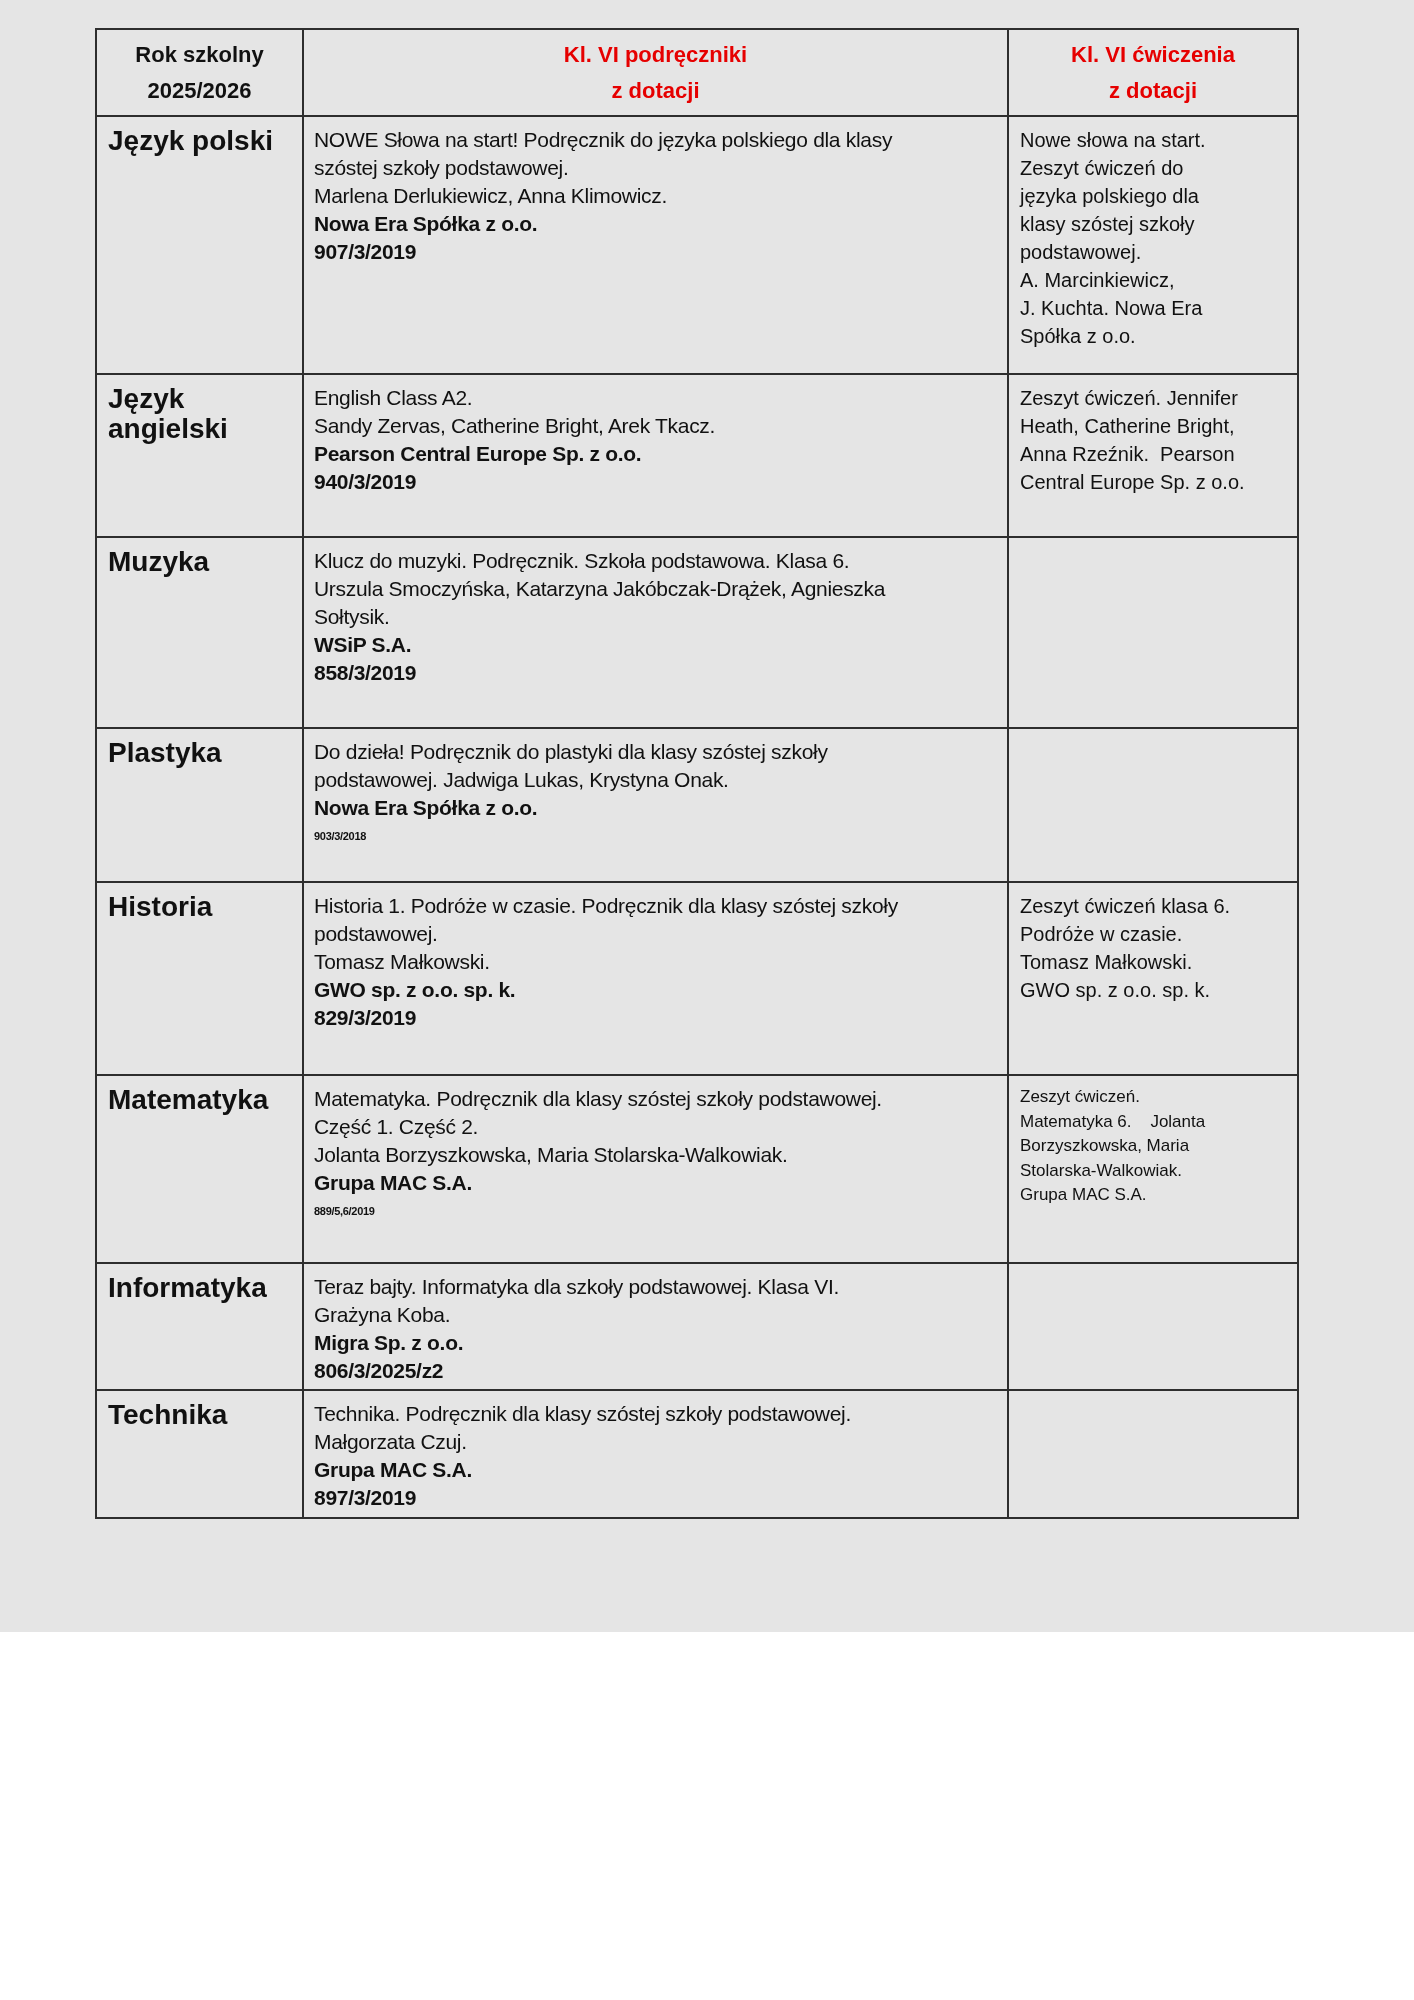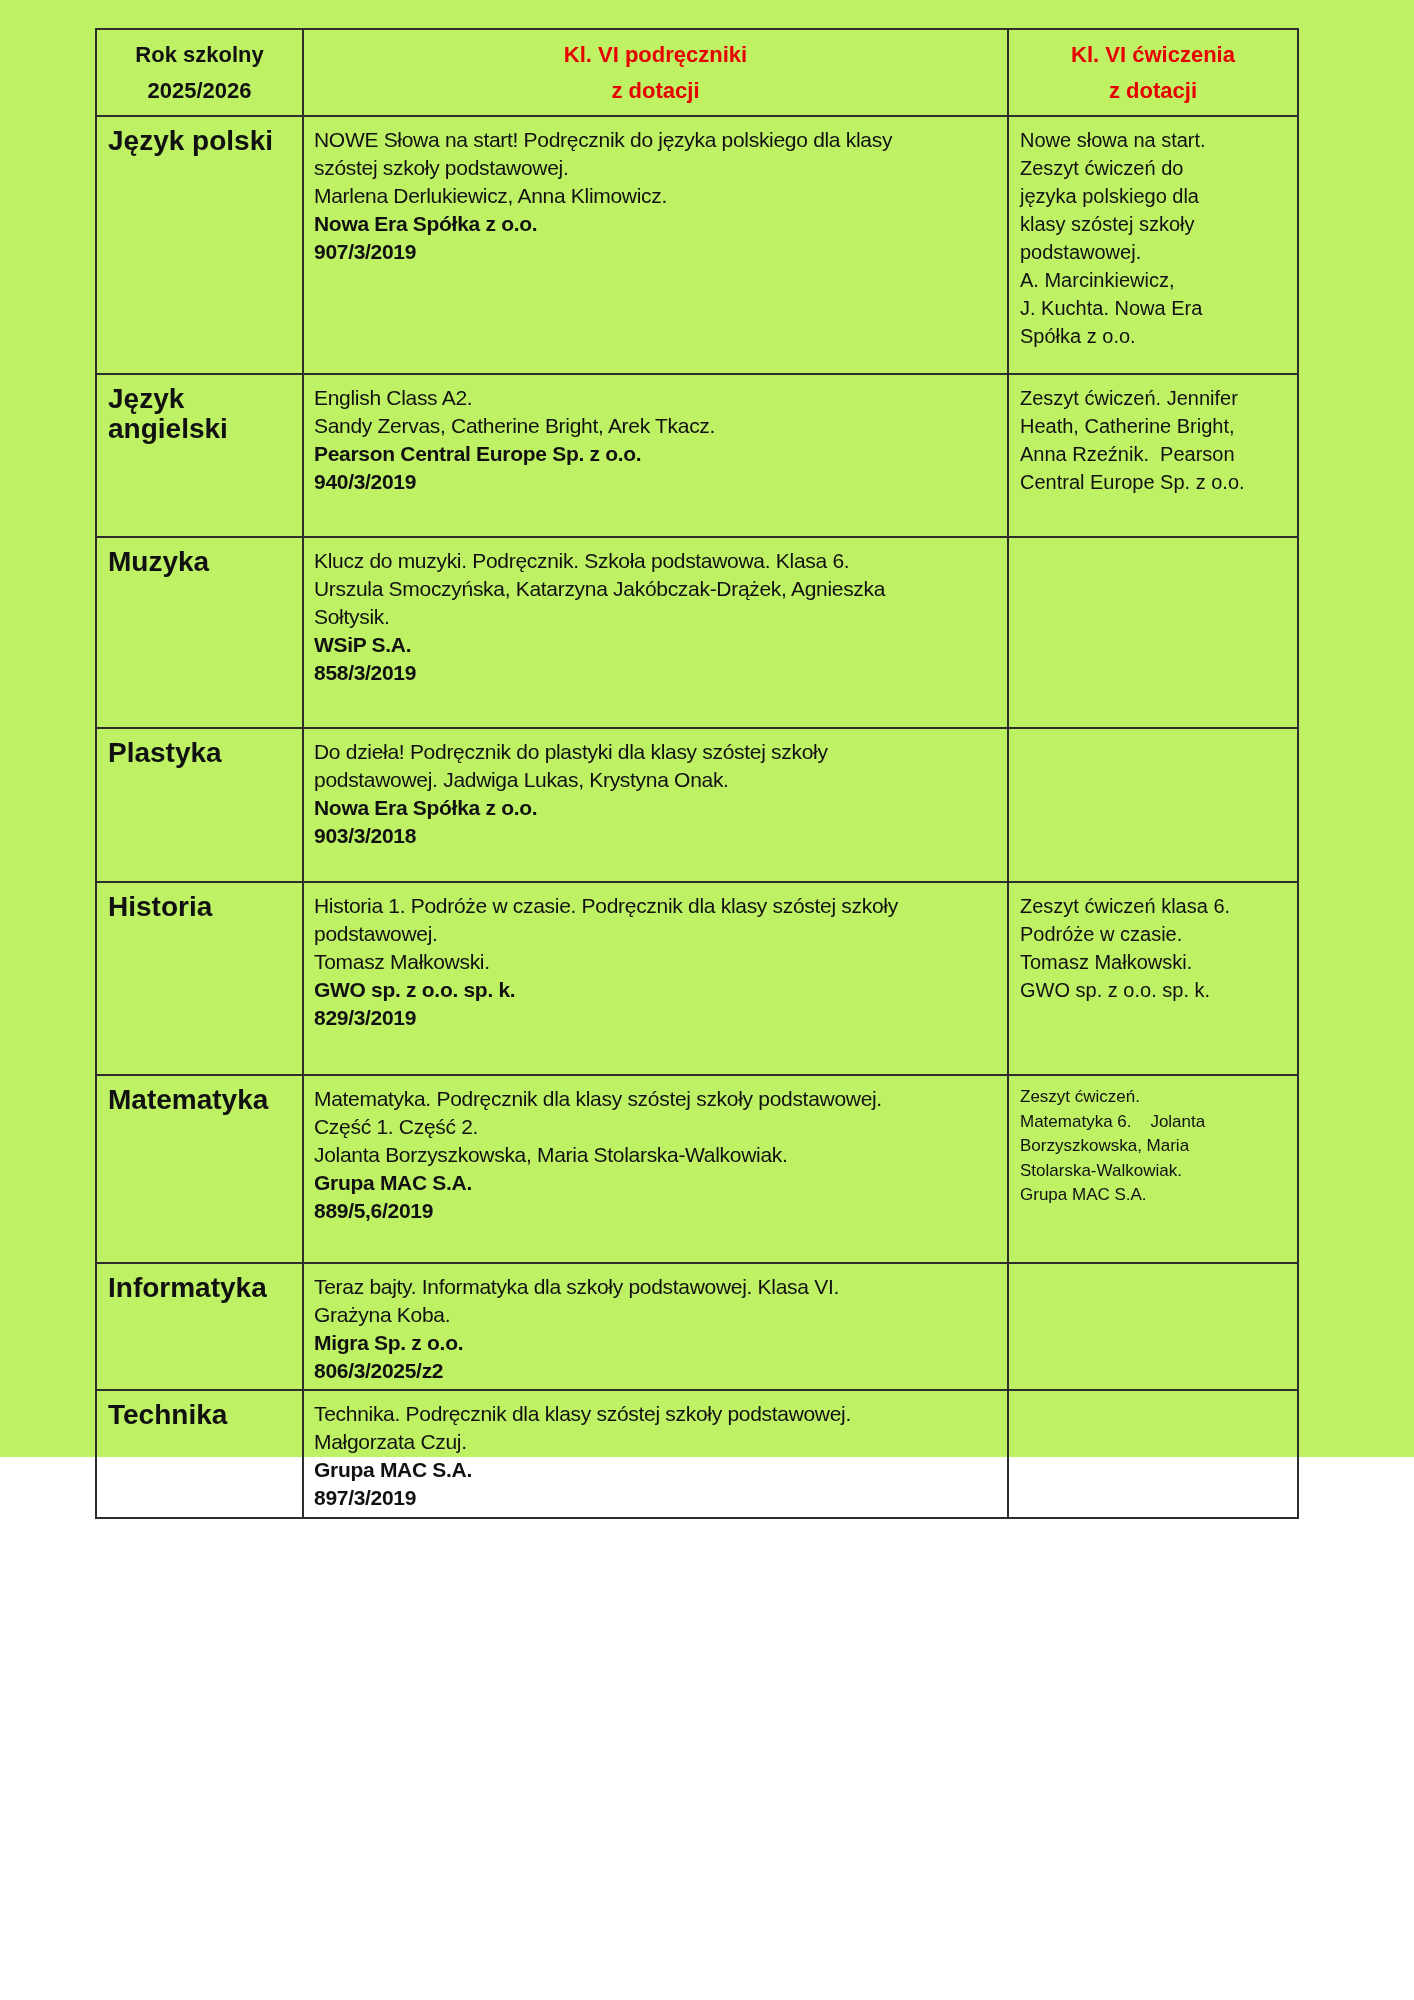--- a/index.html
+++ b/index.html
@@ -1,21 +1,21 @@
 <!DOCTYPE html>
 <html lang="pl"><head>
 <meta charset="utf-8">
 <style>
   html,body{margin:0;padding:0;background:#ffffff;}
   body{
     width:1414px;height:2000px;position:relative;overflow:hidden;
     font-family:"Liberation Sans","DejaVu Sans",sans-serif;
     color:#111111;
   }
-  .page{position:absolute;left:0;top:0;width:1414px;height:1457px;background:#bef264;}
+  .page{position:absolute;left:0;top:0;width:1414px;height:1632px;background:#e5e5e5;}
   table.doc-table{
     position:absolute;left:95px;top:28px;width:1202px;
     border-collapse:collapse;table-layout:fixed;
   }
   .doc-table col.c1{width:207px;}
   .doc-table col.c2{width:705px;}
   .doc-table col.c3{width:290px;}
   .doc-table th,.doc-table td{
     border:2px solid #2e2e2e;
     vertical-align:top;
@@ -25,21 +25,21 @@
   thead tr{height:87px;}
   th{padding:7px 6px 0 6px;text-align:center;font-weight:bold;}
   .hline{font-size:22px;line-height:36px;text-align:center;}
   .subject-cell{padding:9px 6px 0 11px;}
   .subject-label{font-size:28px;font-weight:bold;line-height:30px;white-space:pre-line;}
   .textbook-cell{padding:9px 14px 0 10px;letter-spacing:-0.3px;}
   .workbook-cell{padding:9px 8px 0 11px;}
   .line{font-size:21px;line-height:28px;white-space:pre-wrap;}
   .workbook-cell .line{font-size:20px;}
   .line.bold{font-weight:bold;}
-  .line.small{font-size:21px;}
+  .line.small{font-size:11px;}
   .workbook-cell.small-text .line{font-size:17px;line-height:24.5px;}
 </style>
 </head>
 <body>
 
 <div class="page">
   <table class="doc-table">
     <colgroup>
         <col class="c1">
         <col class="c2">

